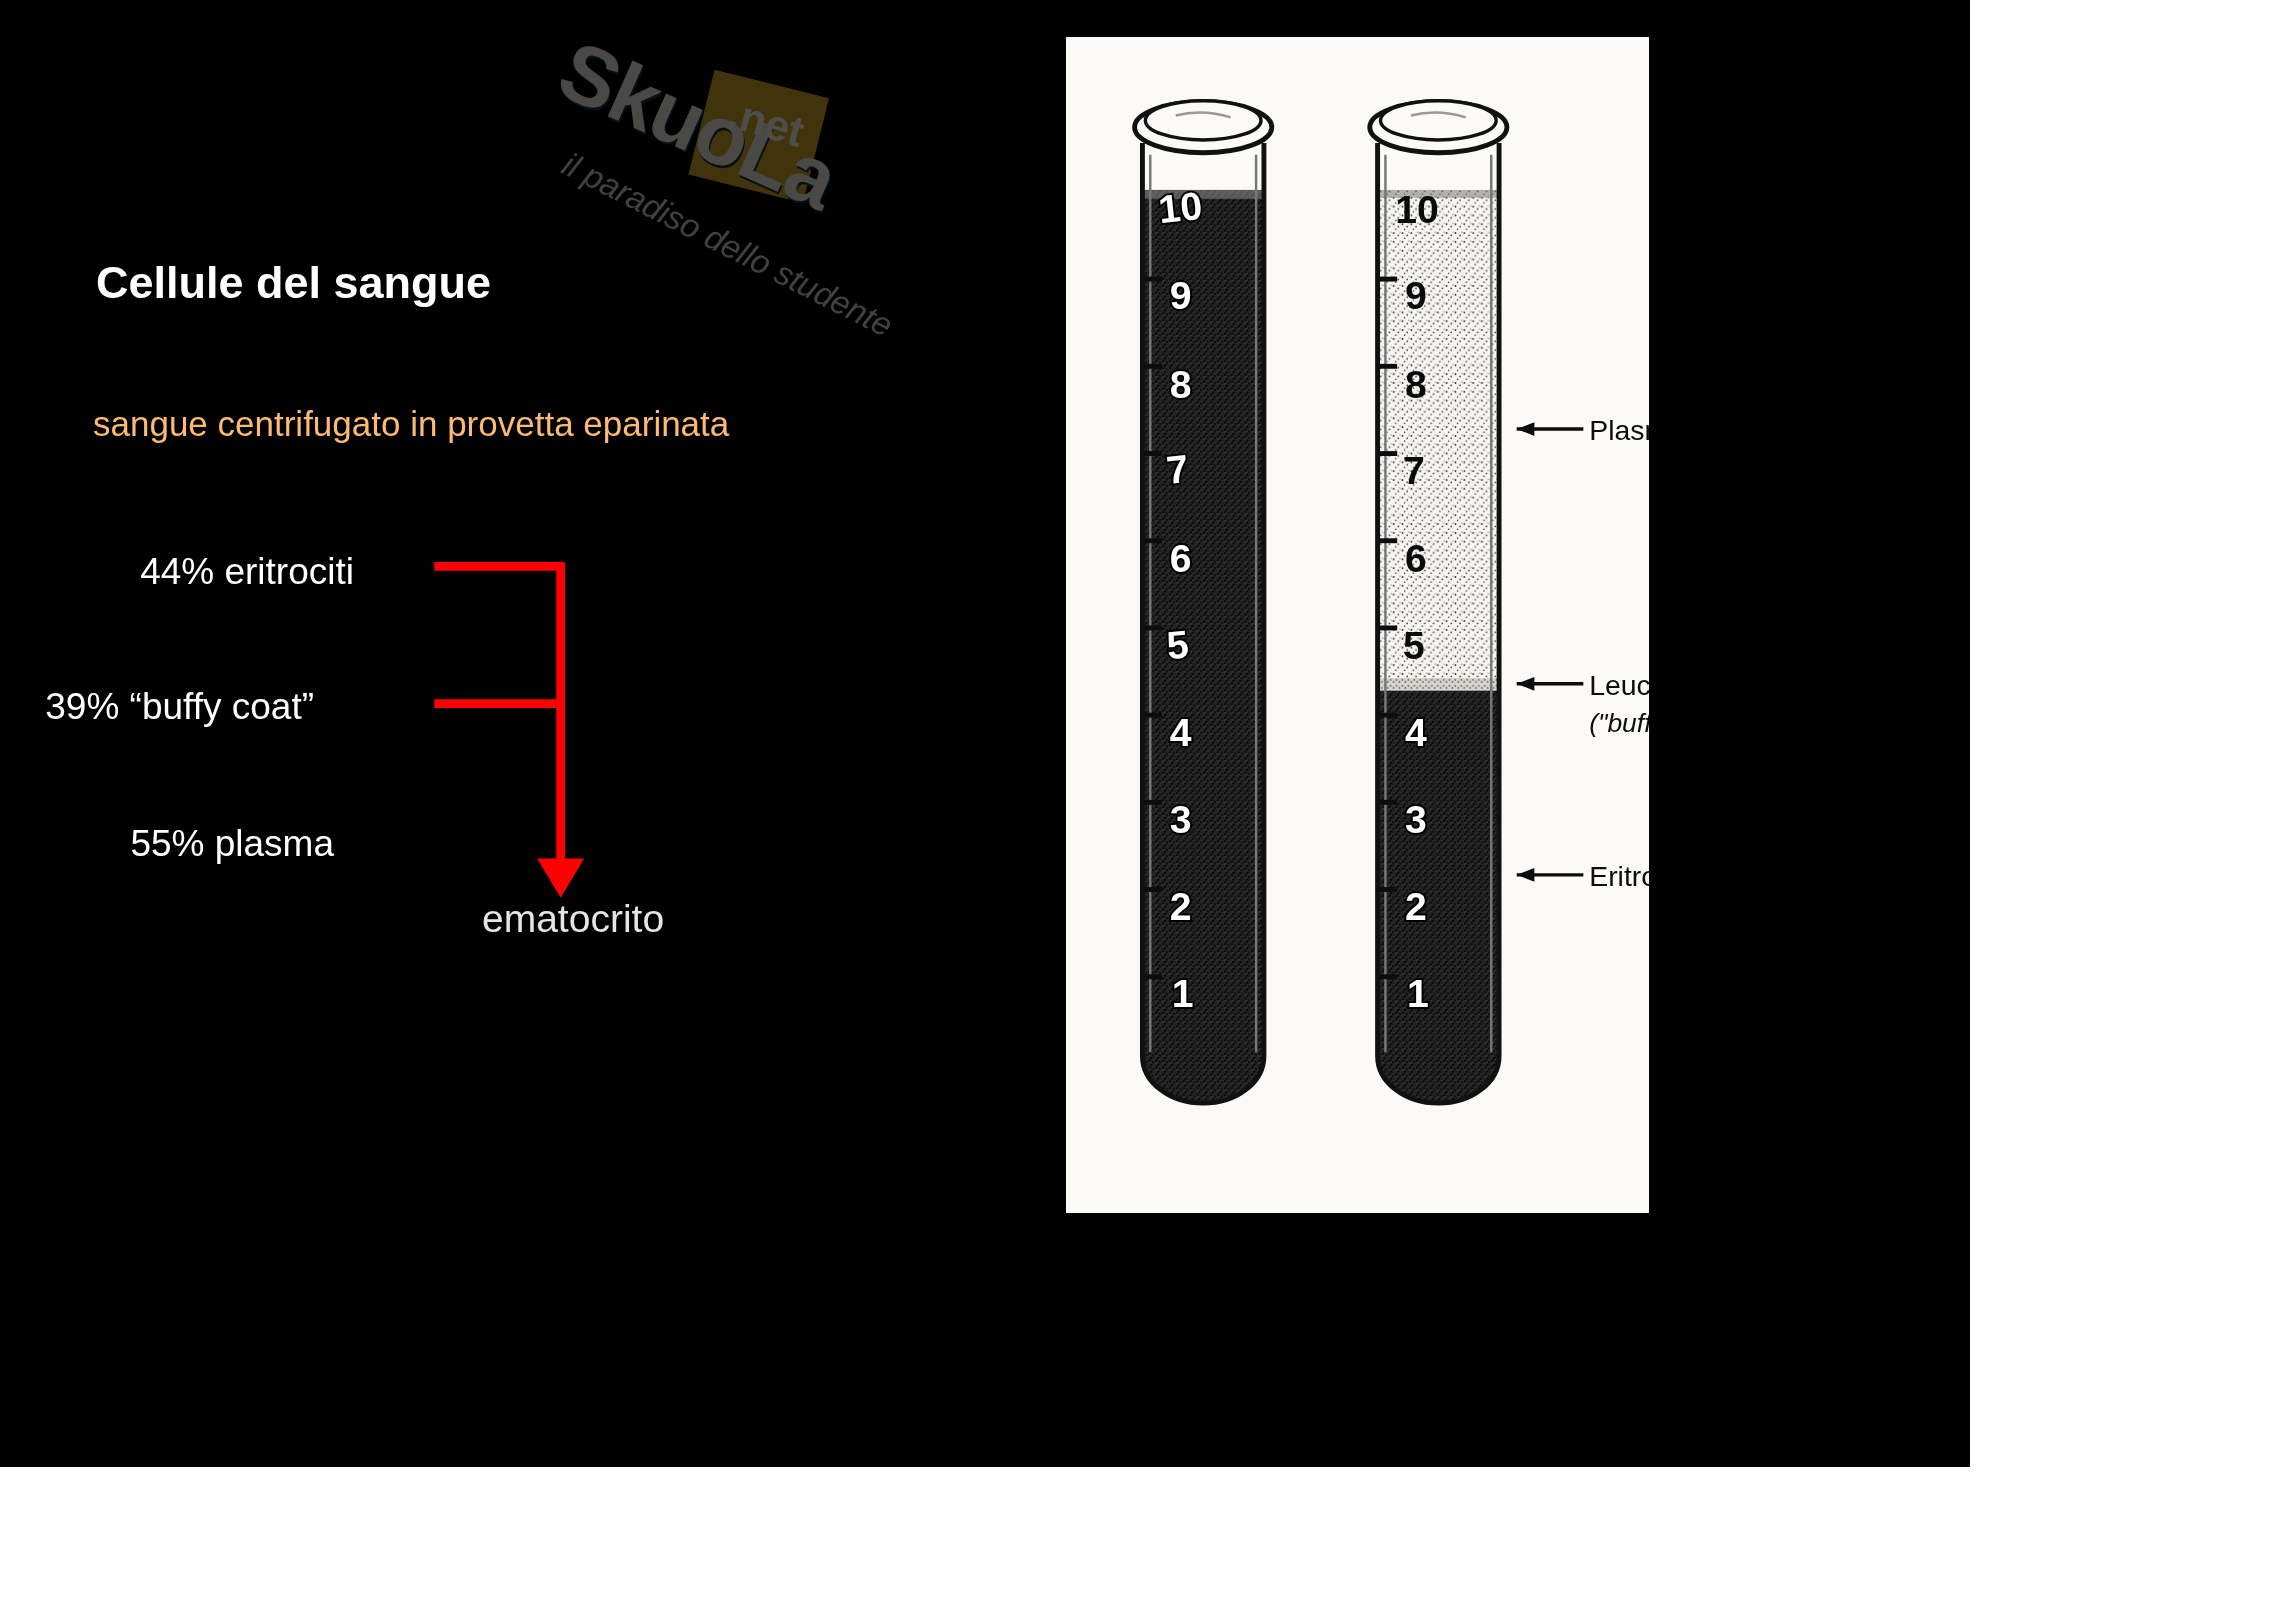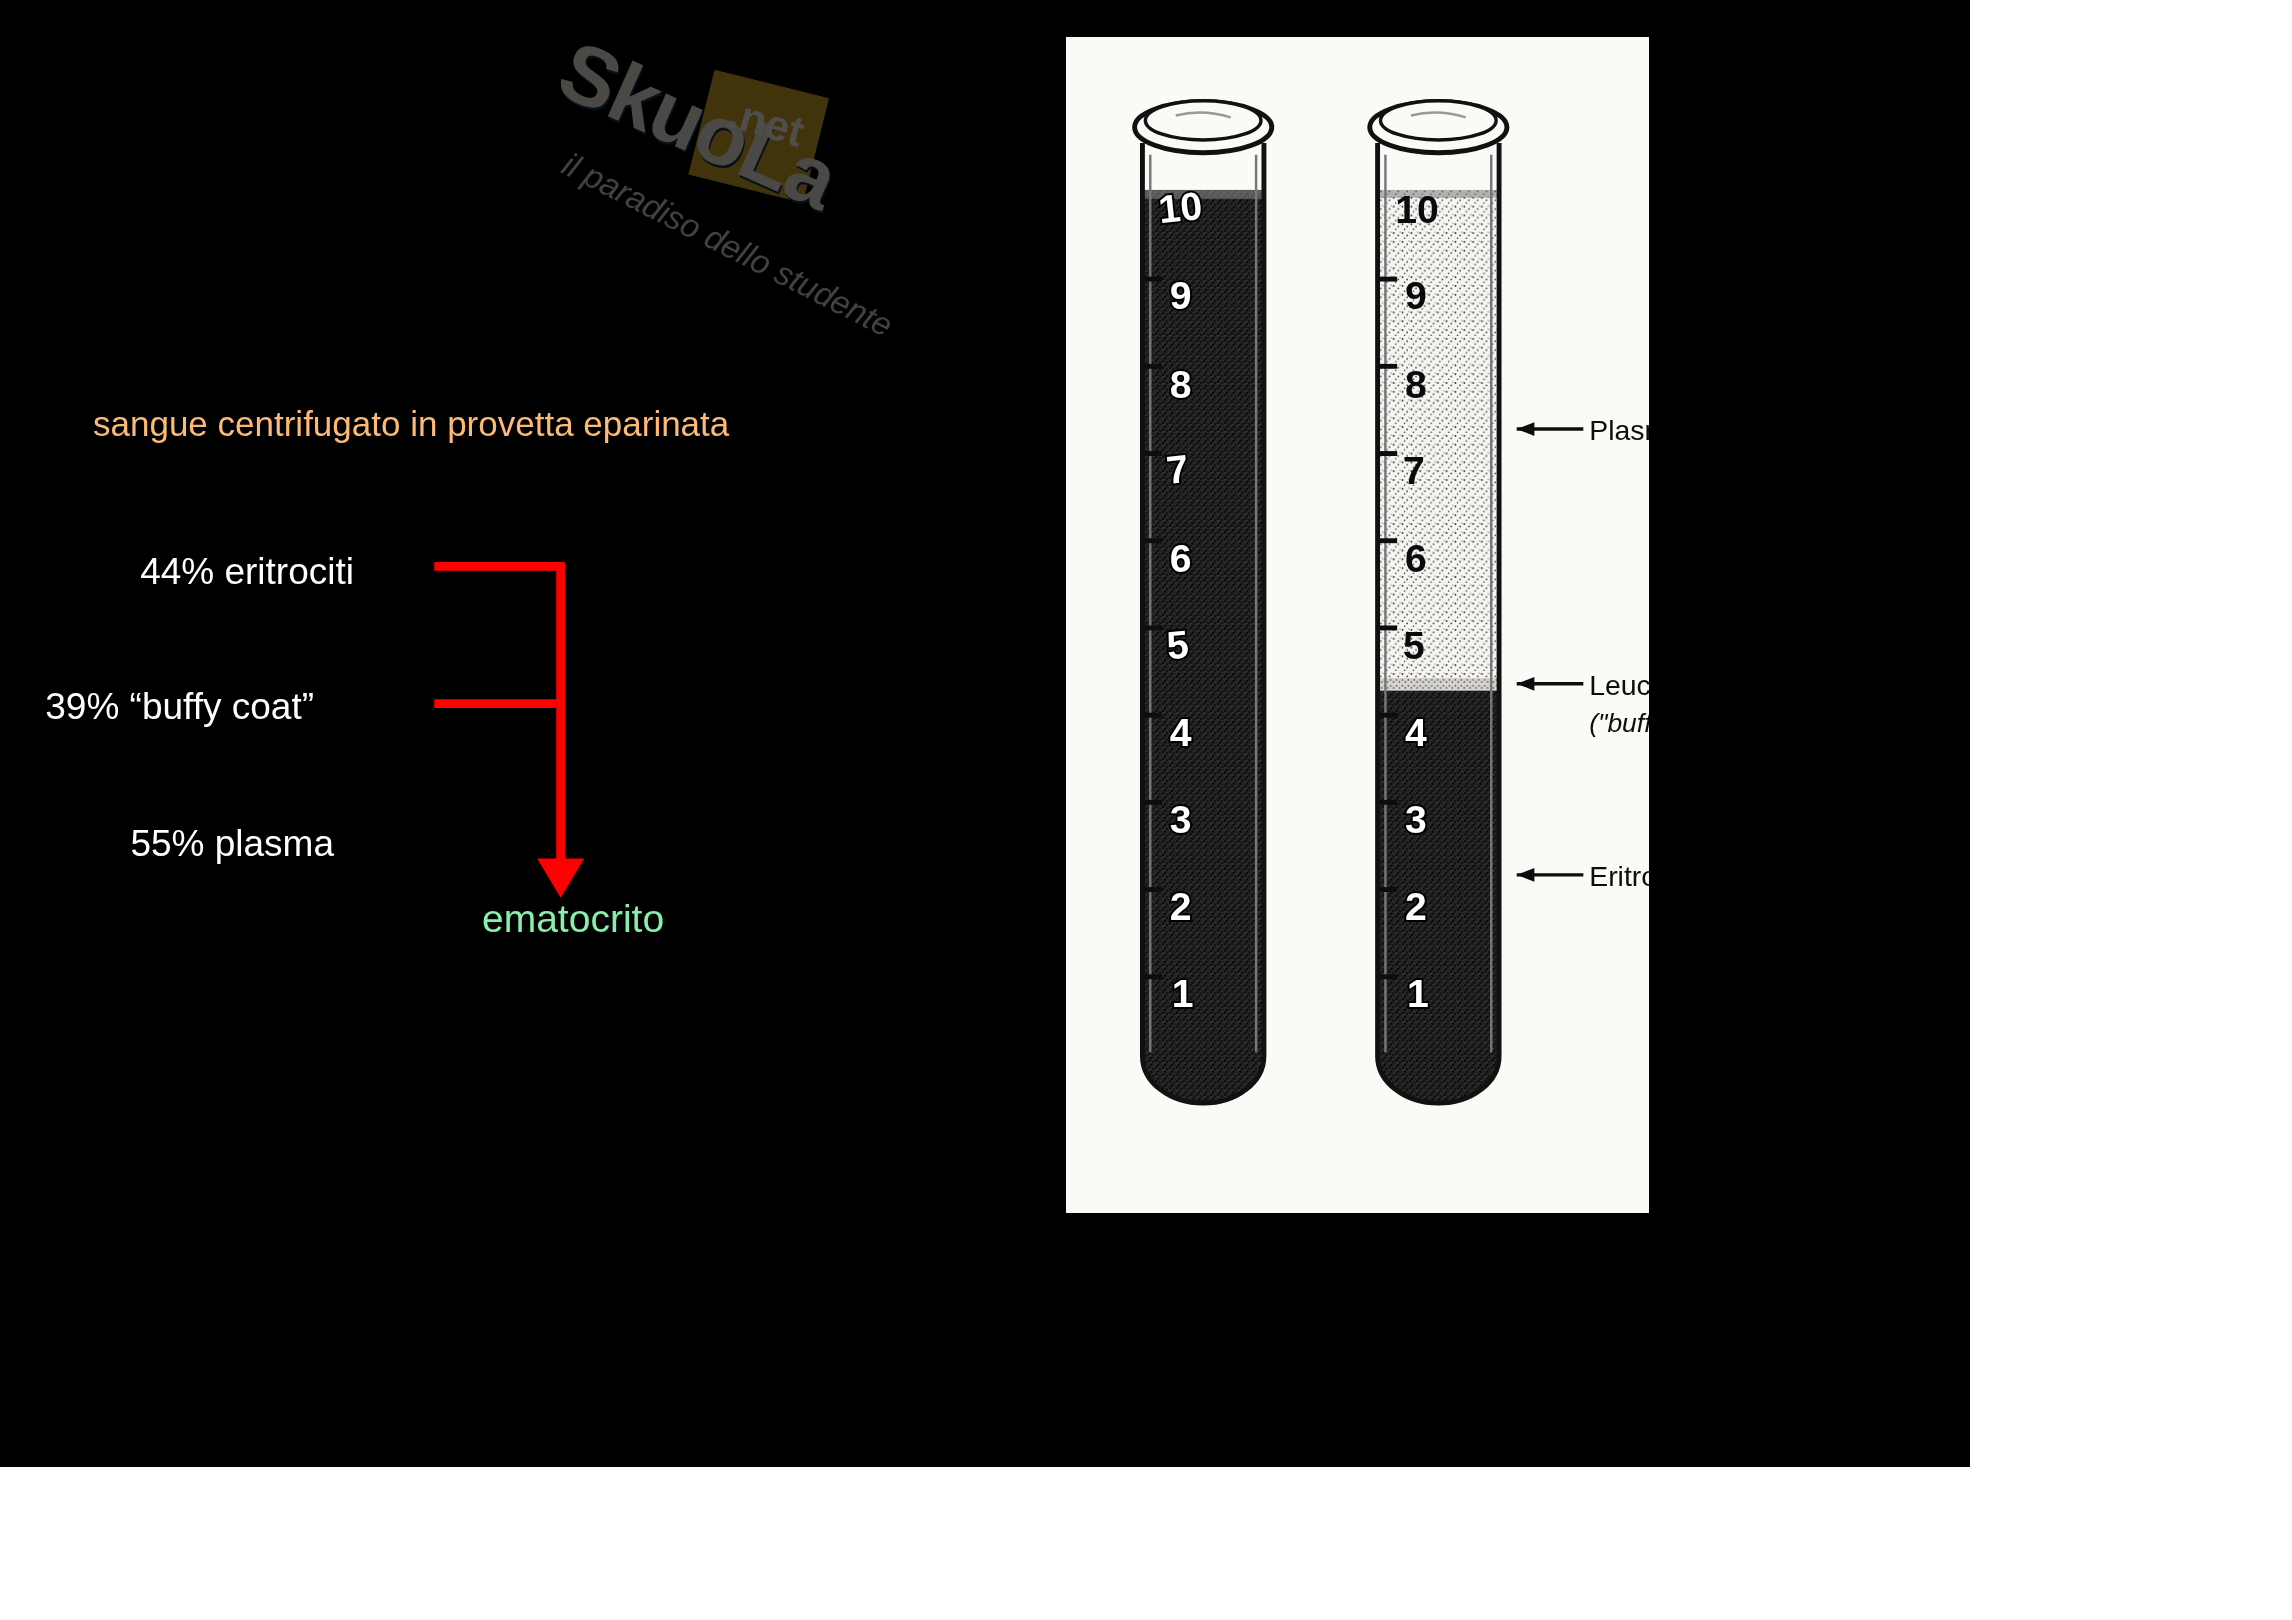--- a/index.html
+++ b/index.html
@@ -115,21 +115,21 @@
   #frac-2 { left:  0px; top: 823px; padding-left: 20px; }
 
   
   #bracket { position: absolute; left: 0; top: 0; width: 1970px; height: 1467px; pointer-events: none; }
 
   #hct-label {
     position: absolute;
     left: 482px;
     top: 897px;
     font-size: 39px;
-    color: #86efac;
+    color: #e5e5e5;
     white-space: nowrap;
     text-align: right;
   }
 
   
   #figure {
     position: absolute;
     left: 1066px;
     top: 37px;
     width: 583px;
@@ -146,20 +146,21 @@
 
   <div id="canvas">
 
     <div id="watermark">
       <div class="wm-badge"></div>
       <div class="wm-logo">SkuoLa</div>
       <div class="wm-net">.net</div>
       <div class="wm-tag">il paradiso dello studente</div>
     </div>
 
+    <div id="title">Cellule del sangue</div>
     <div id="subtitle">sangue centrifugato in provetta eparinata</div>
 
     <div class="frac-row" id="frac-0">44% eritrociti</div>
     <div class="frac-row" id="frac-1">39% “buffy coat”</div>
     <div class="frac-row" id="frac-2">55% plasma</div>
 
     <svg id="bracket" viewBox="0 0 2010 1497">
 
       <line x1="443" y1="578" x2="575" y2="578" stroke="#ff0000" stroke-width="9"></line>
 

